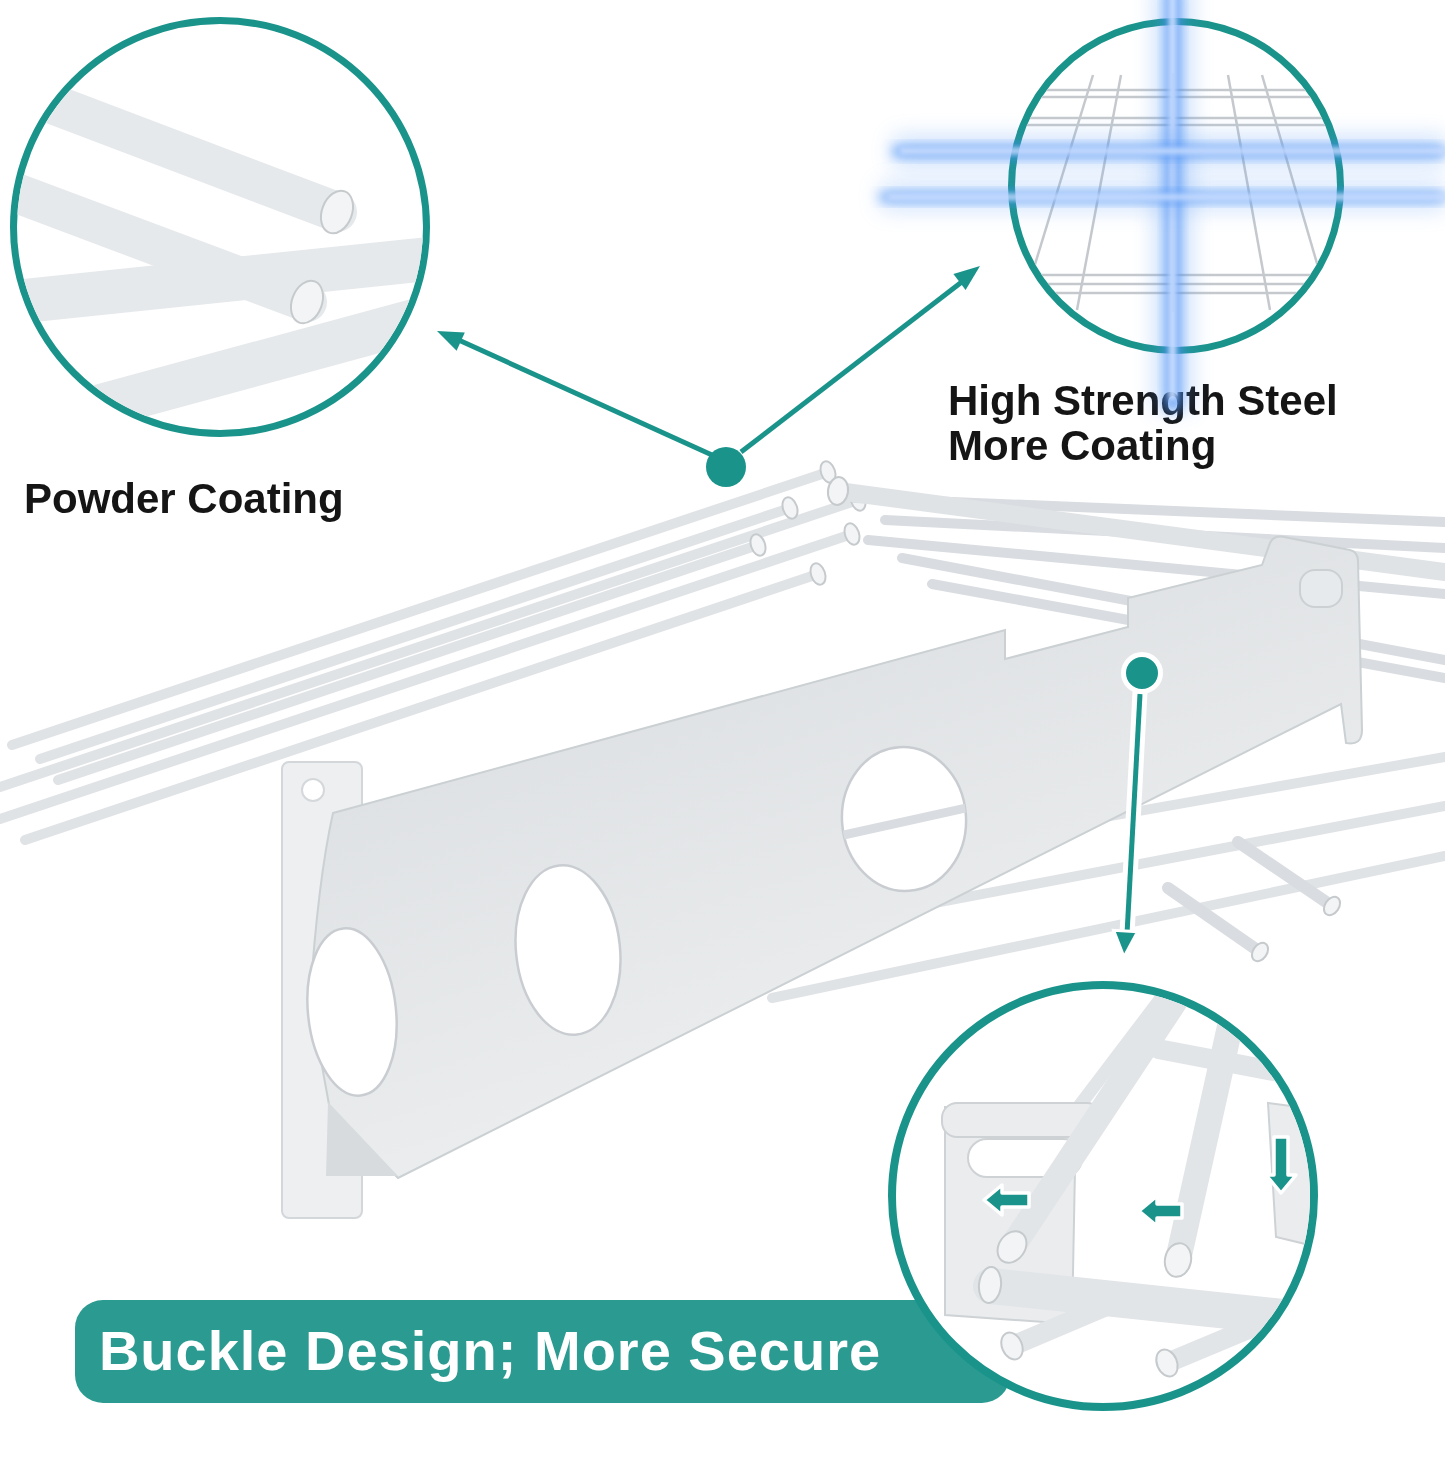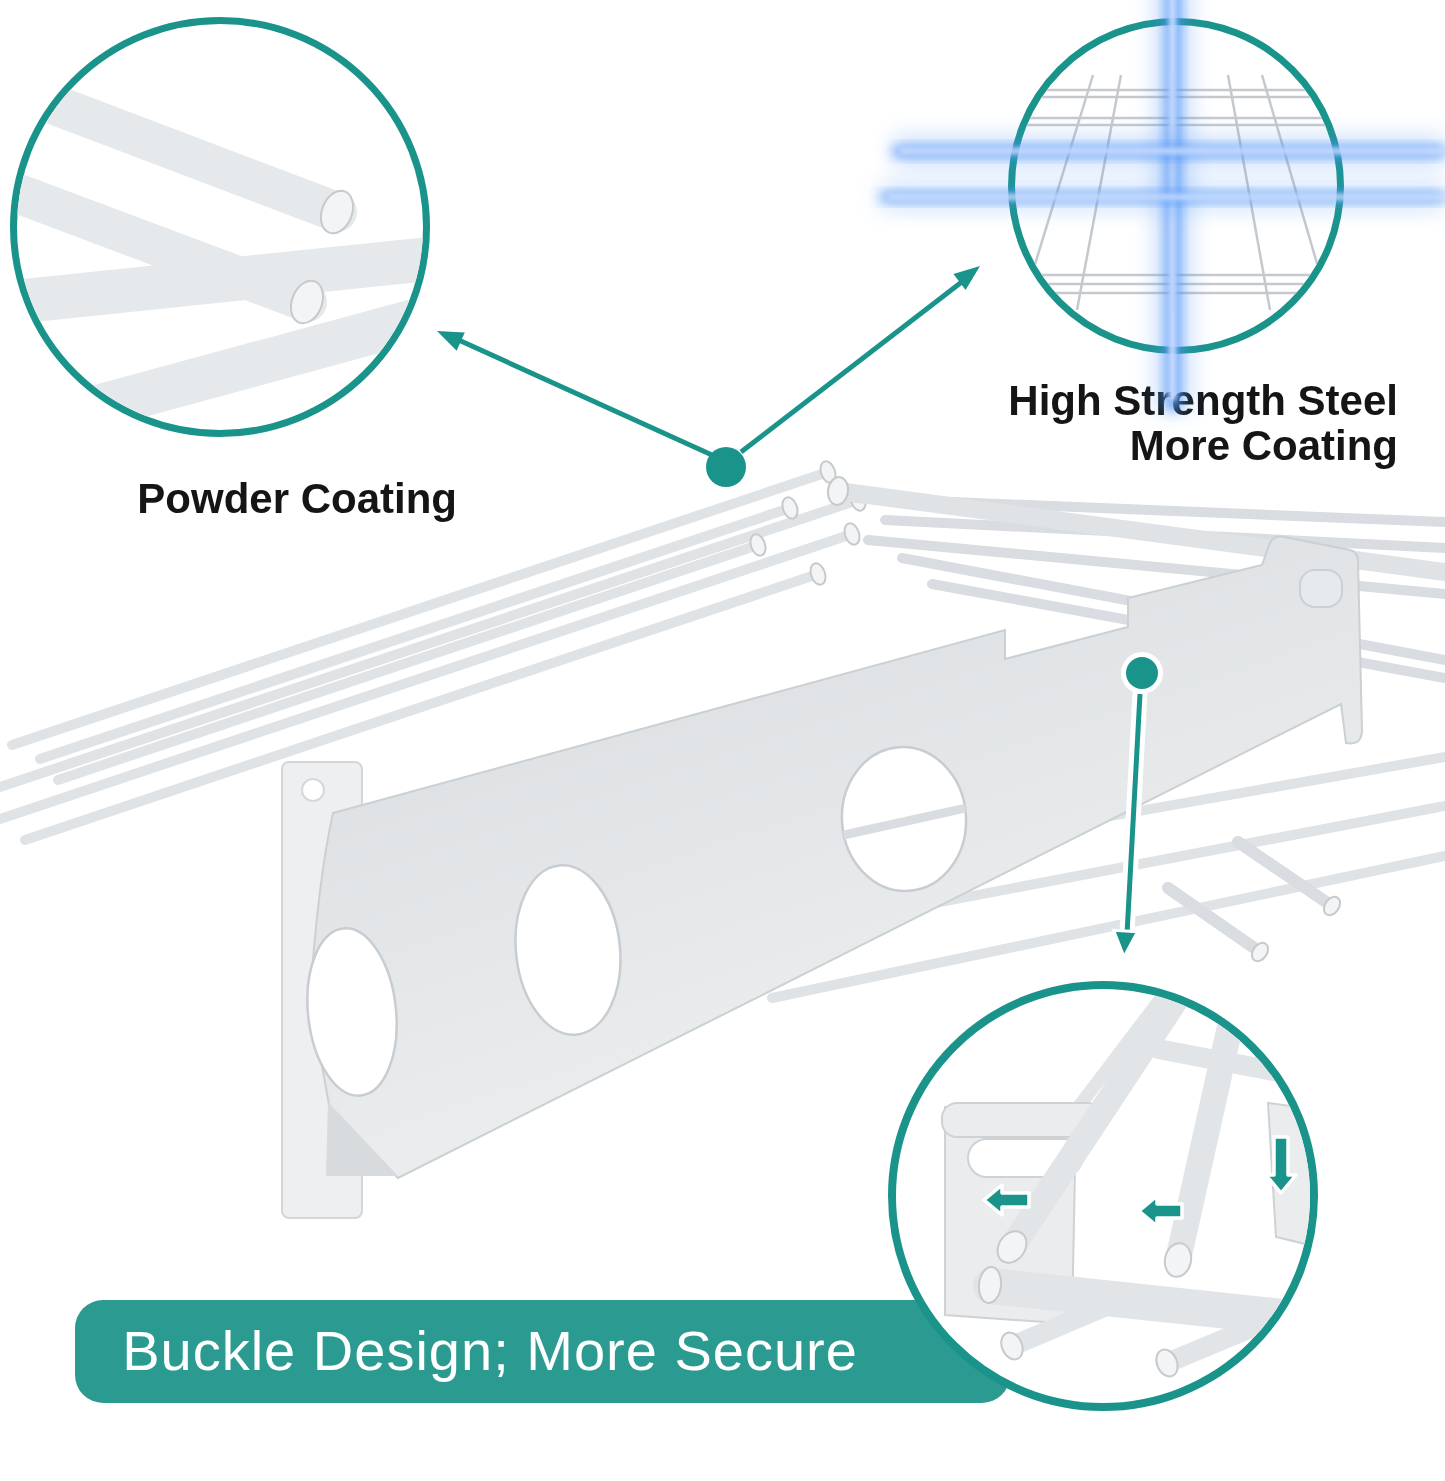--- a/index.html
+++ b/index.html
@@ -7,29 +7,29 @@
           font-family:"Liberation Sans",sans-serif;}
   .layer{position:absolute;left:0;top:0;pointer-events:none;}
   
   .zoom-circle{position:absolute;border-style:solid;border-color:var(--accent-teal);
                border-radius:50%;background:#fff;overflow:hidden;box-sizing:border-box;}
   #circle-powder{left:10px;top:17px;width:420px;height:420px;border-width:7px;}
   #circle-grid{left:1008px;top:18px;width:336px;height:336px;border-width:7px;background:transparent;z-index:3;}
   #circle-buckle{left:888px;top:981px;width:430px;height:430px;border-width:8px;z-index:3;}
   #circle-powder{z-index:3;}
   
-  .feature-label{position:absolute;text-align:right;color:var(--text-black);
+  .feature-label{position:absolute;text-align:left;color:var(--text-black);
                  font-weight:bold;font-size:42px;line-height:45px;z-index:4;}
-  #label-powder{left:7px;top:476px;width:450px;}
+  #label-powder{left:0px;top:476px;width:450px;padding-left:24px;}
   #label-strength{left:948px;top:378px;width:450px;}
   
   .banner{position:absolute;left:75px;top:1300px;width:935px;height:103px;border-radius:28px;
           background:var(--banner-teal);z-index:2;}
   .banner-text{position:absolute;left:0px;top:18px;width:830px;text-align:center;
-               color:#ffffff;font-weight:normal;font-size:56px;letter-spacing:1px;}
+               color:#ffffff;font-weight:bold;font-size:56px;letter-spacing:1px;}
   
   .wire{stroke:var(--metal-mid);fill:none;stroke-linecap:round;}
   .wire2{stroke:#d9dce0;fill:none;stroke-linecap:round;}
   .cap{fill:var(--metal-light);stroke:var(--metal-edge);stroke-width:2;}
   .plate{fill:#edeff1;stroke:#d3d7da;stroke-width:2;}
   .bracket{fill:url(#bgrad);stroke:#cbd0d3;stroke-width:2;}
   .hole{fill:#ffffff;stroke:#c9cdd1;stroke-width:2.5;}
   .grid{stroke:#c5c9cd;stroke-width:2.5;fill:none;}
   .connector{stroke:var(--accent-teal);stroke-width:5;fill:none;}
   .connector-head{fill:var(--accent-teal);}

